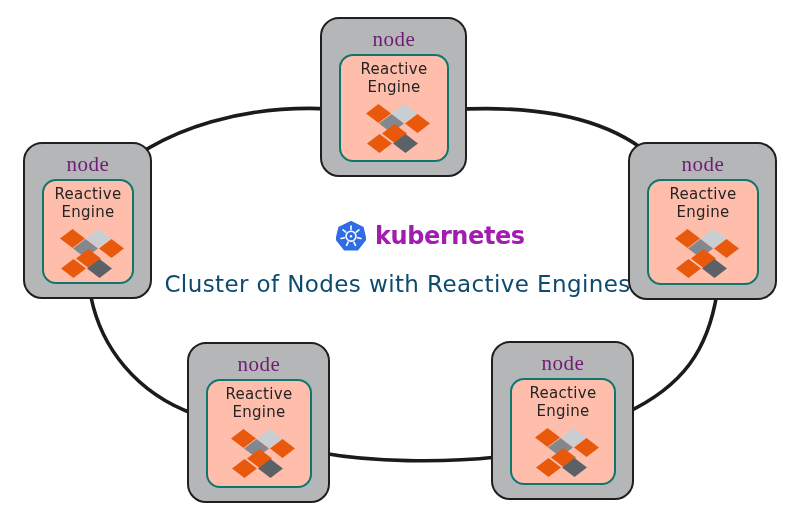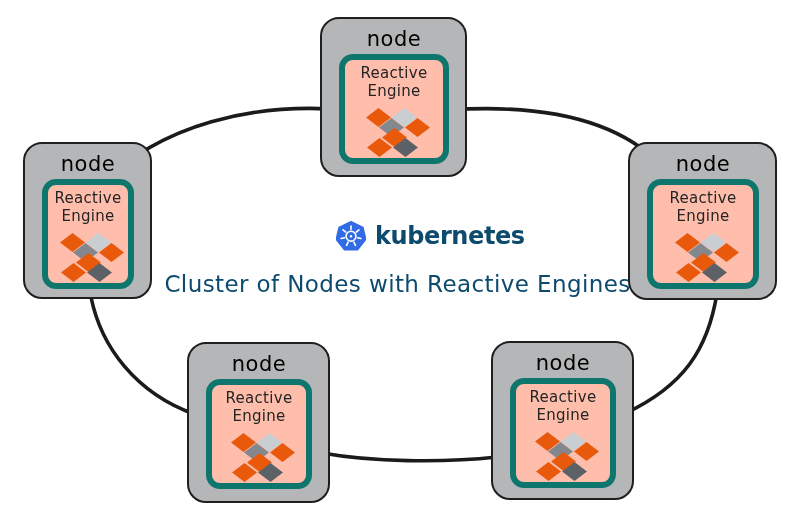--- a/index.html
+++ b/index.html
@@ -10,43 +10,44 @@
   }
   .connector-layer{position:absolute;left:0;top:0;width:795px;height:517px;z-index:0;}
   .connector-layer path{fill:none;stroke:#1b1b1b;stroke-width:3.6;stroke-linecap:round;}
 
   .node-card{
     position:absolute;z-index:2;box-sizing:border-box;
     background:#b5b6b7;border:2.5px solid #1f1f1f;border-radius:19px;
     display:flex;flex-direction:column;padding:5px 16px 13px 17px;
   }
   .node-label{
-    text-align:center;font-size:21px;line-height:30px;color:#000000;
+    text-align:center;font-size:21px;line-height:30px;color:#701a75;
     letter-spacing:.5px;
+    font-family:Liberation Serif, serif;
   }
   .engine-box{
     flex:1;box-sizing:border-box;
-    background:#ffbeac;border:6px solid #0f766e;border-radius:14px;
+    background:#ffbeac;border:2px solid #0f766e;border-radius:14px;
     display:flex;flex-direction:column;align-items:center;padding-top:4px;
   }
   .engine-line{font-size:15px;line-height:18px;color:#242424;text-align:center;letter-spacing:.3px;}
   .re-logo{position:relative;width:72px;height:50px;margin-top:8px;}
   .diamond{
     position:absolute;width:25px;height:19px;
     clip-path:polygon(50% 0,100% 50%,50% 100%,0 50%);
   }
 
   .center-group{position:absolute;left:0;top:0;width:100%;z-index:1;}
   .k8s-row{
     position:absolute;left:336px;top:220px;height:32px;
     display:flex;align-items:center;gap:9px;
   }
   .k8s-icon{width:30px;height:30px;display:block;}
   .k8s-wordmark{
-    font-size:24px;font-weight:700;color:#0c4a6e;letter-spacing:-.4px;line-height:30px;
+    font-size:24px;font-weight:700;color:#a21caf;letter-spacing:-.4px;line-height:30px;
   }
   .caption{
     position:absolute;left:50%;top:271px;transform:translateX(-50%);
     white-space:nowrap;font-size:23px;color:#0c4a6e;letter-spacing:.4px;
   }
 </style>
 </head>
 <body>
 
 <div class="canvas">

